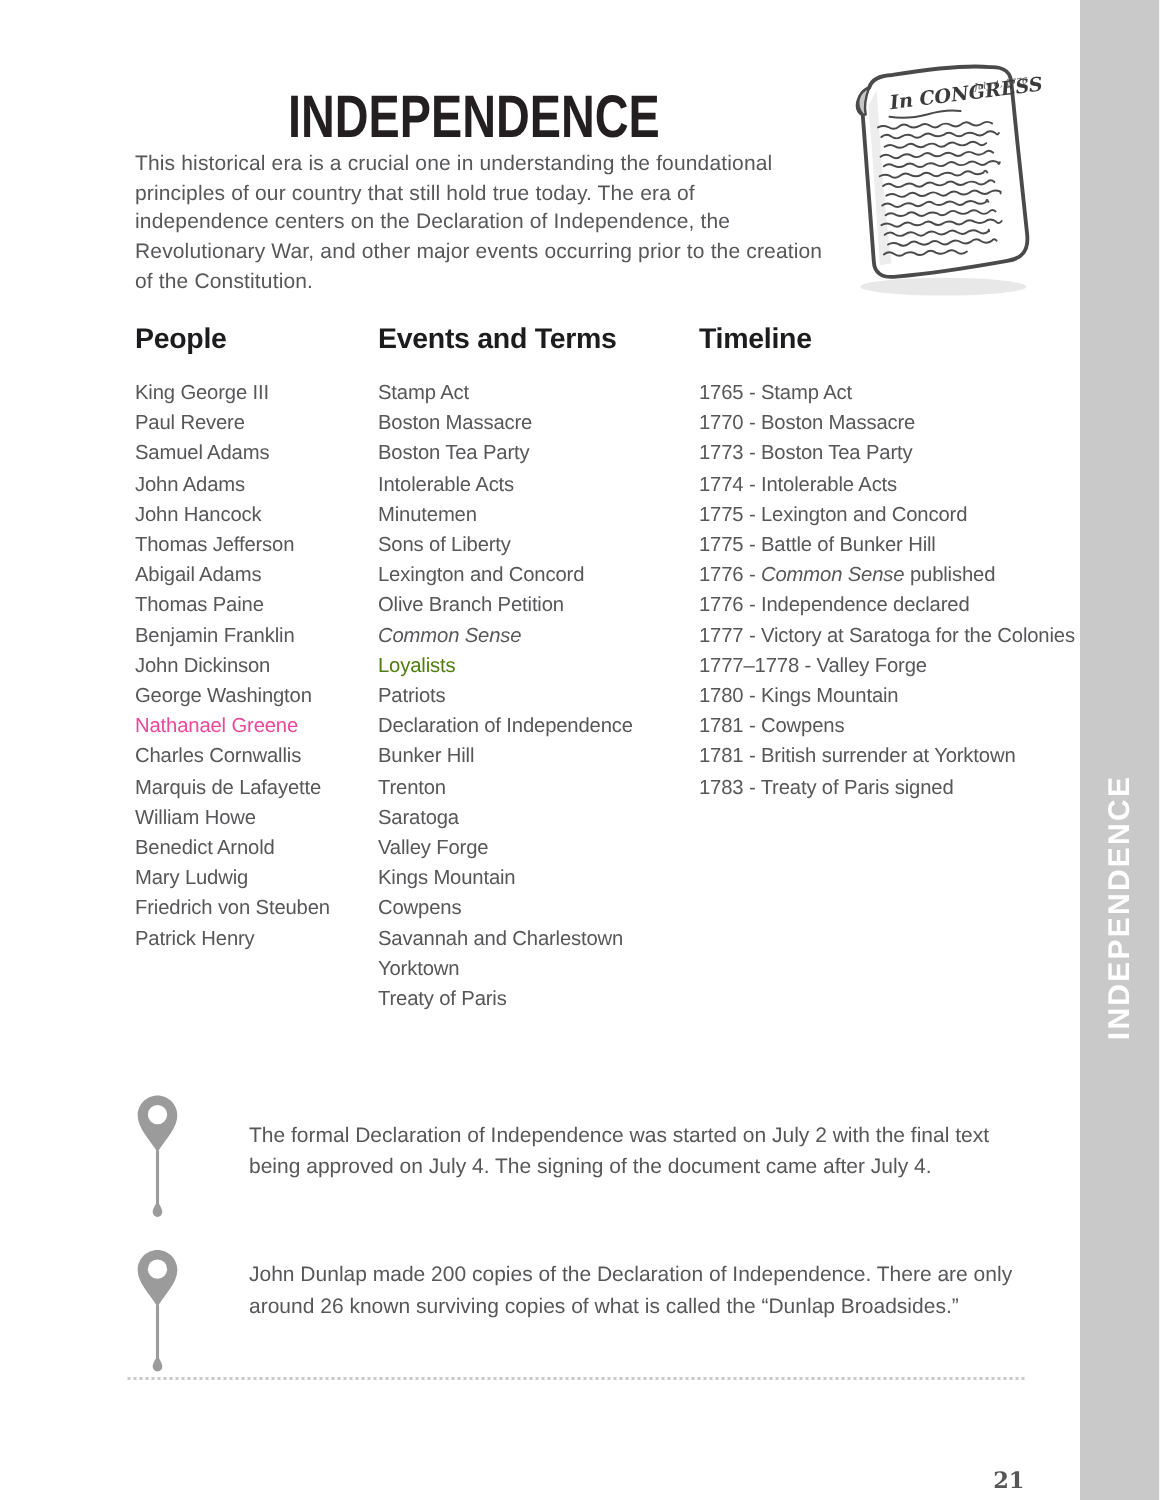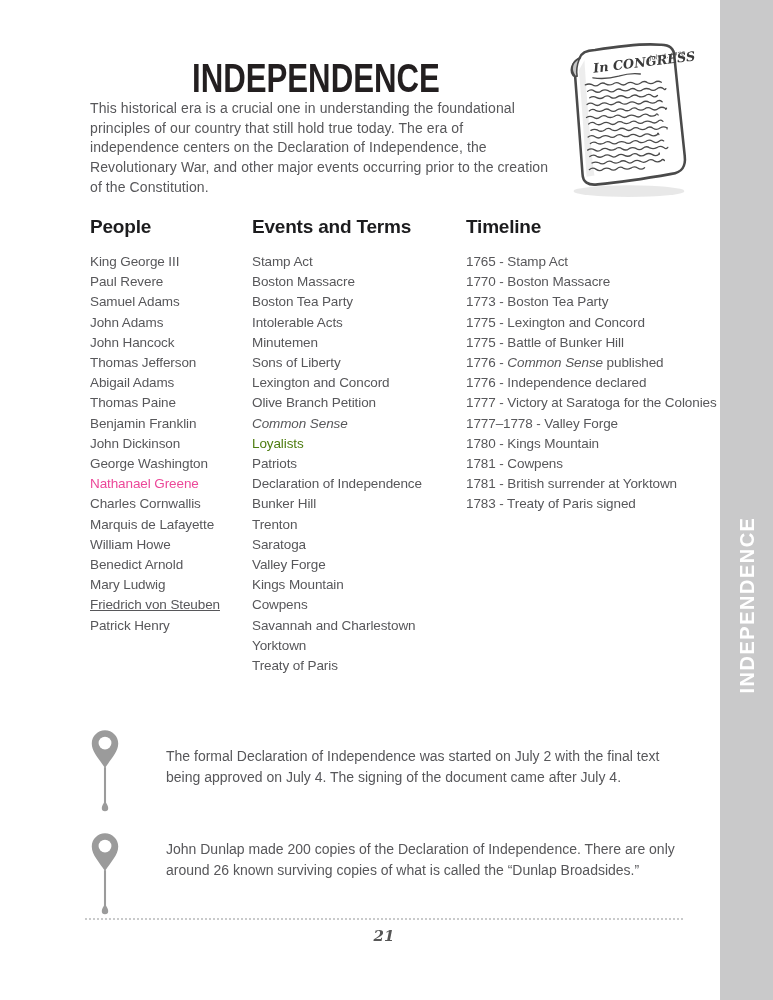--- a/index.html
+++ b/index.html
@@ -97,28 +97,27 @@
 
   
   .dotted-rule {
     position: absolute;
     left: 85px; top: 918px;
     width: 598px;
     border-top: 2px dotted #c9cacb;
   }
   .page-number {
     position: absolute;
-    left: 85px; top: 927px;
+    left: 85px; top: 978px;
     width: 598px;
-    text-align: center;
+    text-align: right;
     font-family: "DejaVu Serif", serif;
     font-weight: bold;
     font-size: 15px;
     color: #565656;
-    font-style: italic;
   }
 </style>
 </head>
 <body>
 
 <div class="page">
 
   <div class="side-tab" style="background: rgb(201, 201, 202);">
     <span class="side-label" style="color: rgb(255, 255, 255);">INDEPENDENCE</span>
   </div>
@@ -171,21 +170,21 @@
         <div class="row" style="color: rgb(87, 87, 90);"><span>Thomas Paine</span></div>
         <div class="row" style="color: rgb(87, 87, 90);"><span>Benjamin Franklin</span></div>
         <div class="row" style="color: rgb(87, 87, 90);"><span>John Dickinson</span></div>
         <div class="row" style="color: rgb(87, 87, 90);"><span>George Washington</span></div>
         <div class="row" style="color: #ec4899;"><span>Nathanael Greene</span></div>
         <div class="row" style="color: rgb(87, 87, 90);"><span>Charles Cornwallis</span></div>
         <div class="row" style="color: rgb(87, 87, 90);"><span>Marquis de Lafayette</span></div>
         <div class="row" style="color: rgb(87, 87, 90);"><span>William Howe</span></div>
         <div class="row" style="color: rgb(87, 87, 90);"><span>Benedict Arnold</span></div>
         <div class="row" style="color: rgb(87, 87, 90);"><span>Mary Ludwig</span></div>
-        <div class="row" style="color: rgb(87, 87, 90); text-decoration: underline;"><span>Friedrich von Steuben</span></div>
+        <div class="row" style="color: rgb(87, 87, 90);"><span>Friedrich von Steuben</span></div>
         <div class="row" style="color: rgb(87, 87, 90);"><span>Patrick Henry</span></div>
       </div>
   </section>
 
   <section class="col col-events">
     <h2 class="col-header">Events and Terms</h2>
     <div class="col-list">
         <div class="row" style="color: rgb(87, 87, 90);"><span>Stamp Act</span></div>
         <div class="row" style="color: rgb(87, 87, 90);"><span>Boston Massacre</span></div>
         <div class="row" style="color: rgb(87, 87, 90);"><span>Boston Tea Party</span></div>
@@ -209,20 +208,21 @@
         <div class="row" style="color: rgb(87, 87, 90);"><span>Treaty of Paris</span></div>
       </div>
   </section>
 
   <section class="col col-timeline">
     <h2 class="col-header">Timeline</h2>
     <div class="col-list">
         <div class="row" style="color: rgb(87, 87, 90);"><span>1765 - Stamp Act</span></div>
         <div class="row" style="color: rgb(87, 87, 90);"><span>1770 - Boston Massacre</span></div>
         <div class="row" style="color: rgb(87, 87, 90);"><span>1773 - Boston Tea Party</span></div>
+        <div class="row" style="color: rgb(87, 87, 90);"><span>1774 - Intolerable Acts</span></div>
         <div class="row" style="color: rgb(87, 87, 90);"><span>1775 - Lexington and Concord</span></div>
         <div class="row" style="color: rgb(87, 87, 90);"><span>1775 - Battle of Bunker Hill</span></div>
         <div class="row" style="color: rgb(87, 87, 90);"><span>1776 - </span><span class="ital">Common Sense</span><span> published</span></div>
         <div class="row" style="color: rgb(87, 87, 90);"><span>1776 - Independence declared</span></div>
         <div class="row" style="color: rgb(87, 87, 90);"><span>1777 - Victory at Saratoga for the Colonies</span></div>
         <div class="row" style="color: rgb(87, 87, 90);"><span>1777–1778 - Valley Forge</span></div>
         <div class="row" style="color: rgb(87, 87, 90);"><span>1780 - Kings Mountain</span></div>
         <div class="row" style="color: rgb(87, 87, 90);"><span>1781 - Cowpens</span></div>
         <div class="row" style="color: rgb(87, 87, 90);"><span>1781 - British surrender at Yorktown</span></div>
         <div class="row" style="color: rgb(87, 87, 90);"><span>1783 - Treaty of Paris signed</span></div>

